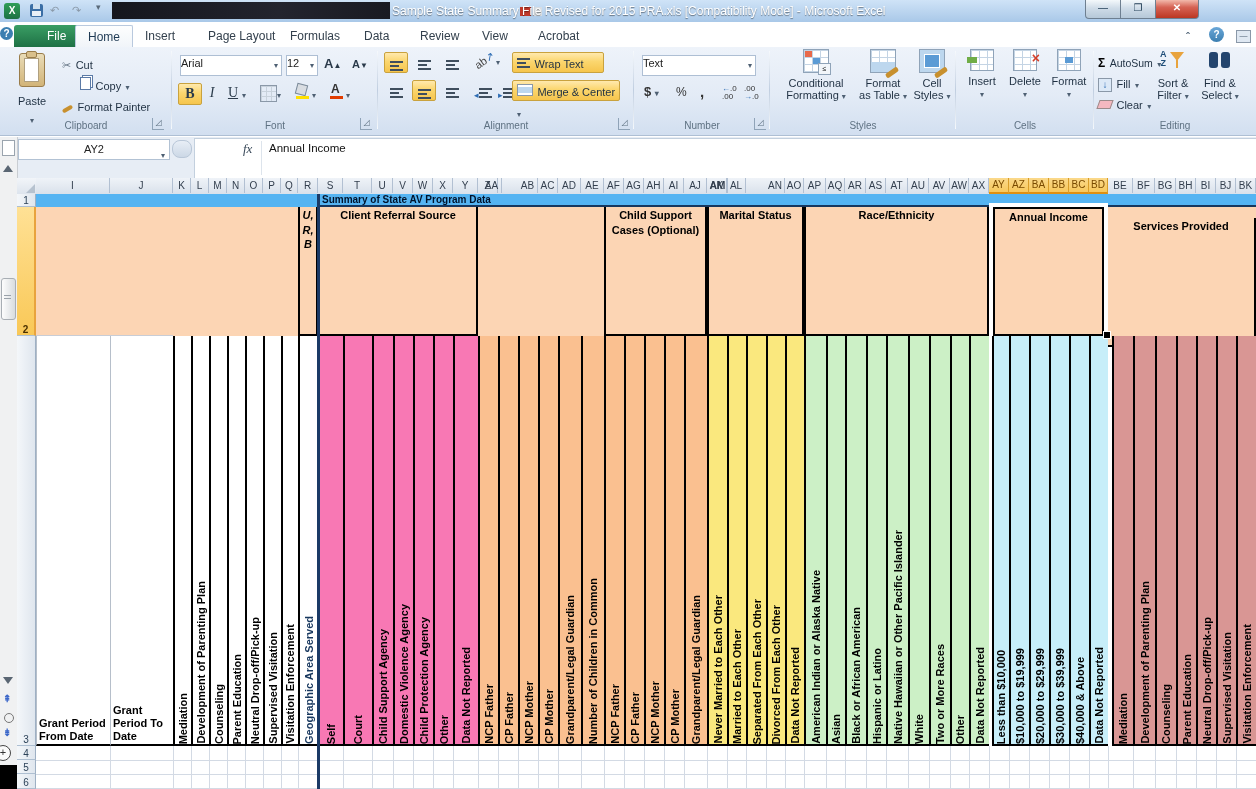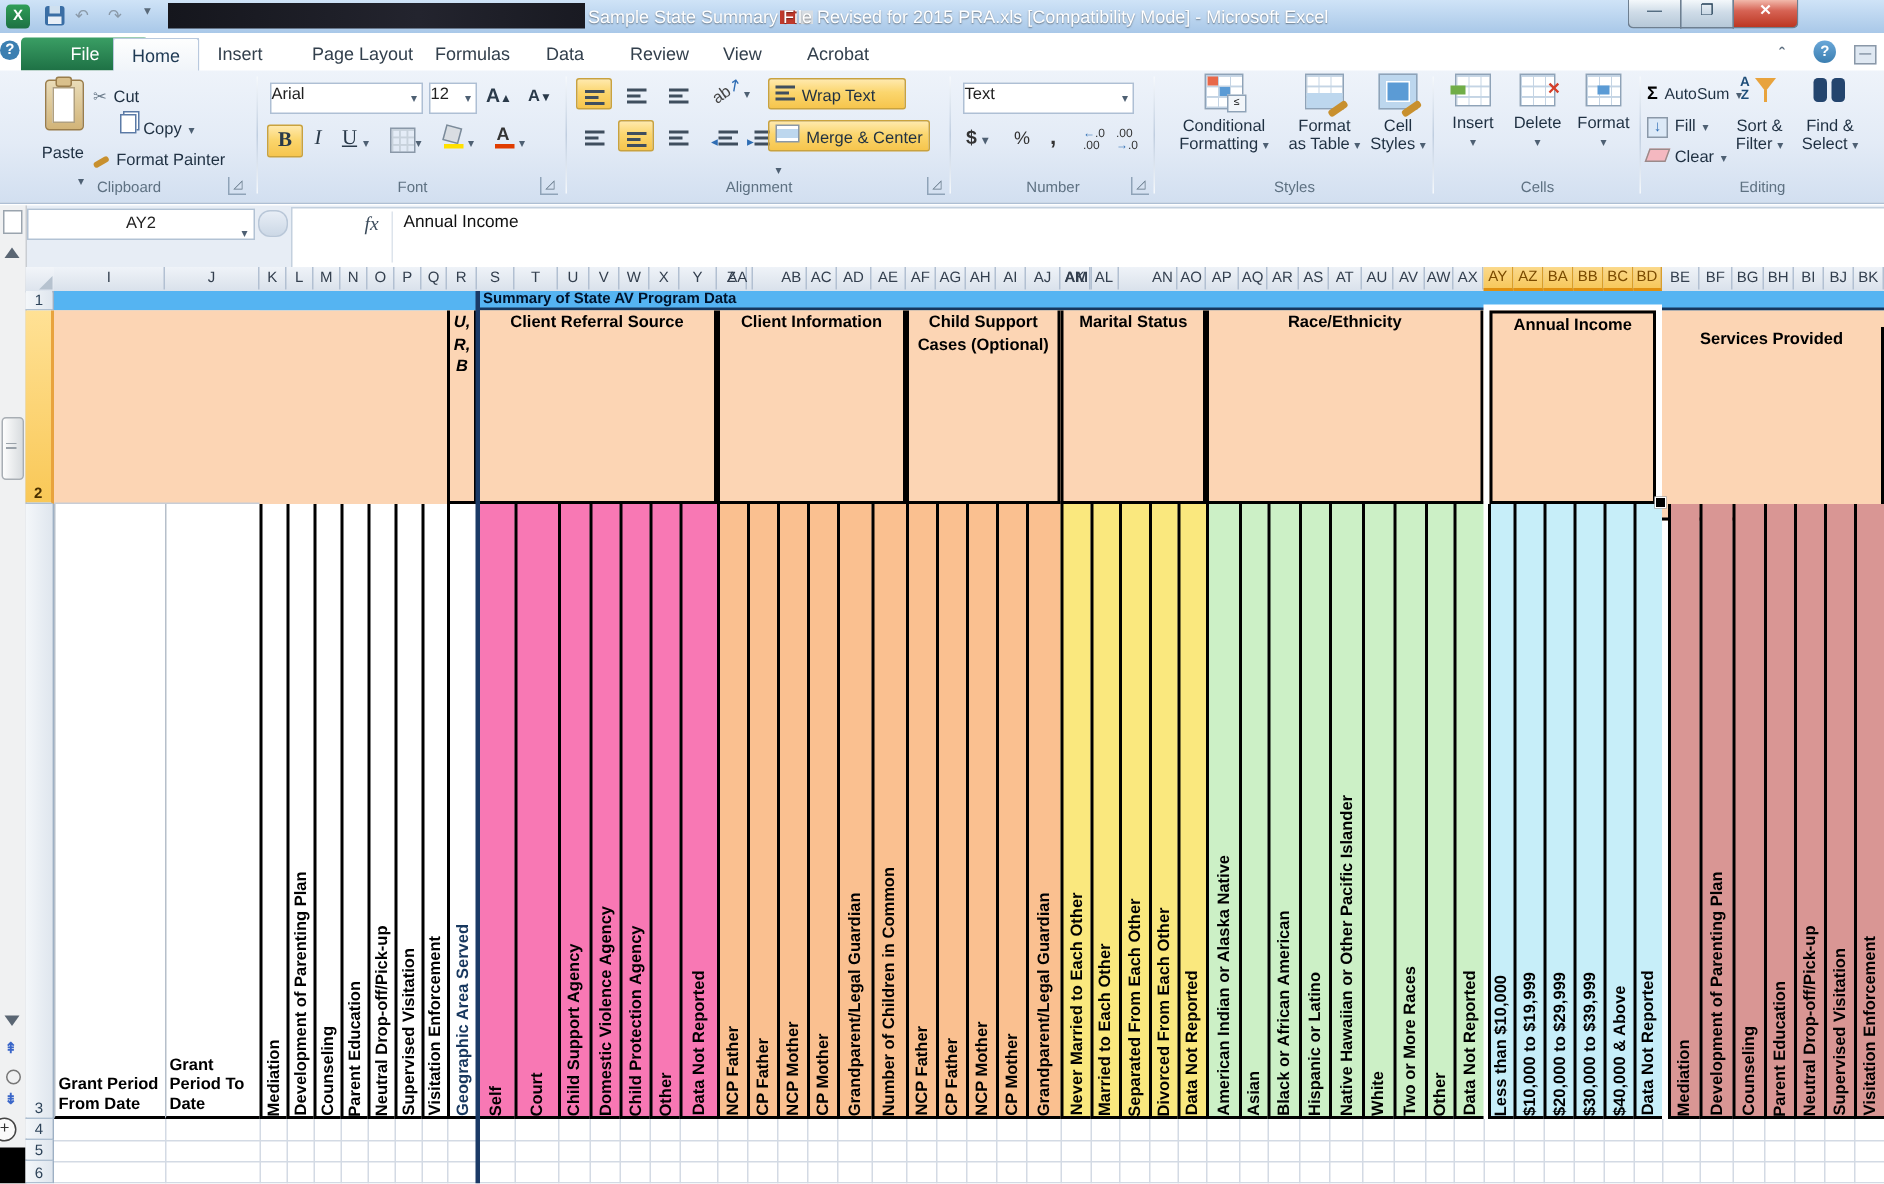--- a/index.html
+++ b/index.html
@@ -38,21 +38,21 @@
 .rgroup{position:absolute;top:0;height:86px;}
 .gsep{position:absolute;top:4px;width:1px;height:78px;background:linear-gradient(#f6f9fc,#c0cee0,#f6f9fc);}
 .glabel{position:absolute;bottom:2px;width:100%;text-align:center;font-size:10px;color:#5e7182;}
 .launcher{position:absolute;bottom:3px;width:11px;height:11px;border:1px solid #8fa3b8;border-top:none;border-right:none;font-size:8px;color:#5e7182;line-height:10px;text-align:center;}
 .rbtn-hl{background:linear-gradient(#ffe9ad,#fbd66e 45%,#f6c54d);border:1px solid #c9a23e;border-radius:2px;}
 .rlbl{font-size:11px;color:#1f3042;}
 .dd{font-size:8px;color:#4e6073;}
 .icon-lines{display:inline-block;width:13px;height:11px;background-image:linear-gradient(#3f4e5e,#3f4e5e),linear-gradient(#3f4e5e,#3f4e5e),linear-gradient(#3f4e5e,#3f4e5e);background-repeat:no-repeat;background-size:13px 2px,9px 2px,13px 2px;background-position:0 1px,0 5px,0 9px;}
 .selbox{background:#fff;border:1px solid #aebfd4;font-size:11px;color:#222;padding:1px 0;position:absolute;}
 .selbox .dd{position:absolute;right:3px;top:5px;}
-#paste-btn{position:absolute;left:8px;top:4px;width:48px;height:64px;text-align:right;}
+#paste-btn{position:absolute;left:8px;top:4px;width:48px;height:64px;text-align:center;}
 .clipb{display:inline-block;position:relative;width:24px;height:32px;background:linear-gradient(#e9dcb8,#d2b478);border:1px solid #9a7d4b;border-radius:3px;margin-top:2px;}
 .clipb:before{content:'';position:absolute;left:6px;top:-3px;width:9px;height:5px;background:#d9c08c;border:1px solid #9a7d4b;border-radius:2px;}
 .clipb:after{content:'';position:absolute;left:4px;top:4px;width:13px;height:22px;background:#fff;border:1px solid #b0a080;}
 .fbtn{position:absolute;font-size:12px;text-align:center;color:#2a3a4a;}
 #bold-btn{font-weight:bold;font-family:"Liberation Serif",serif;}
 #italic-btn{font-style:italic;font-family:"Liberation Serif",serif;}
 #under-btn{text-decoration:underline;font-family:"Liberation Serif",serif;}
 .colorbar{position:absolute;left:2px;bottom:2px;width:13px;height:3px;}
 .big-icon{display:inline-block;position:relative;width:24px;height:22px;background:#fff;border:1px solid #8fa3b8;}
 .cellgrid{background-image:linear-gradient(#c4d4e4 1px,transparent 1px),linear-gradient(90deg,#c4d4e4 1px,transparent 1px);background-size:8px 7px;}
@@ -354,23 +354,20 @@
   </div>
   <div id="row2">
       <div class="grp g-plain" style="left: 0px; width: 137px;">
         <span></span>
       </div>
       <div class="grp" style="left: 262px; width: 20px; font-style: italic;">
         <span>U, R, B</span>
       </div>
       <div class="grp" style="left: 282px; width: 160px;">
         <span>Client Referral Source</span>
-      </div>
-      <div class="grp" style="left: 442px; width: 126px;">
-        <span>Client Information</span>
       </div>
       <div class="grp" style="left: 568px; width: 103px;">
         <span>Child Support Cases (Optional)</span>
       </div>
       <div class="grp" style="left: 671px; width: 97px;">
         <span>Marital Status</span>
       </div>
       <div class="grp" style="left: 768px; width: 185px;">
         <span>Race/Ethnicity</span>
       </div>

